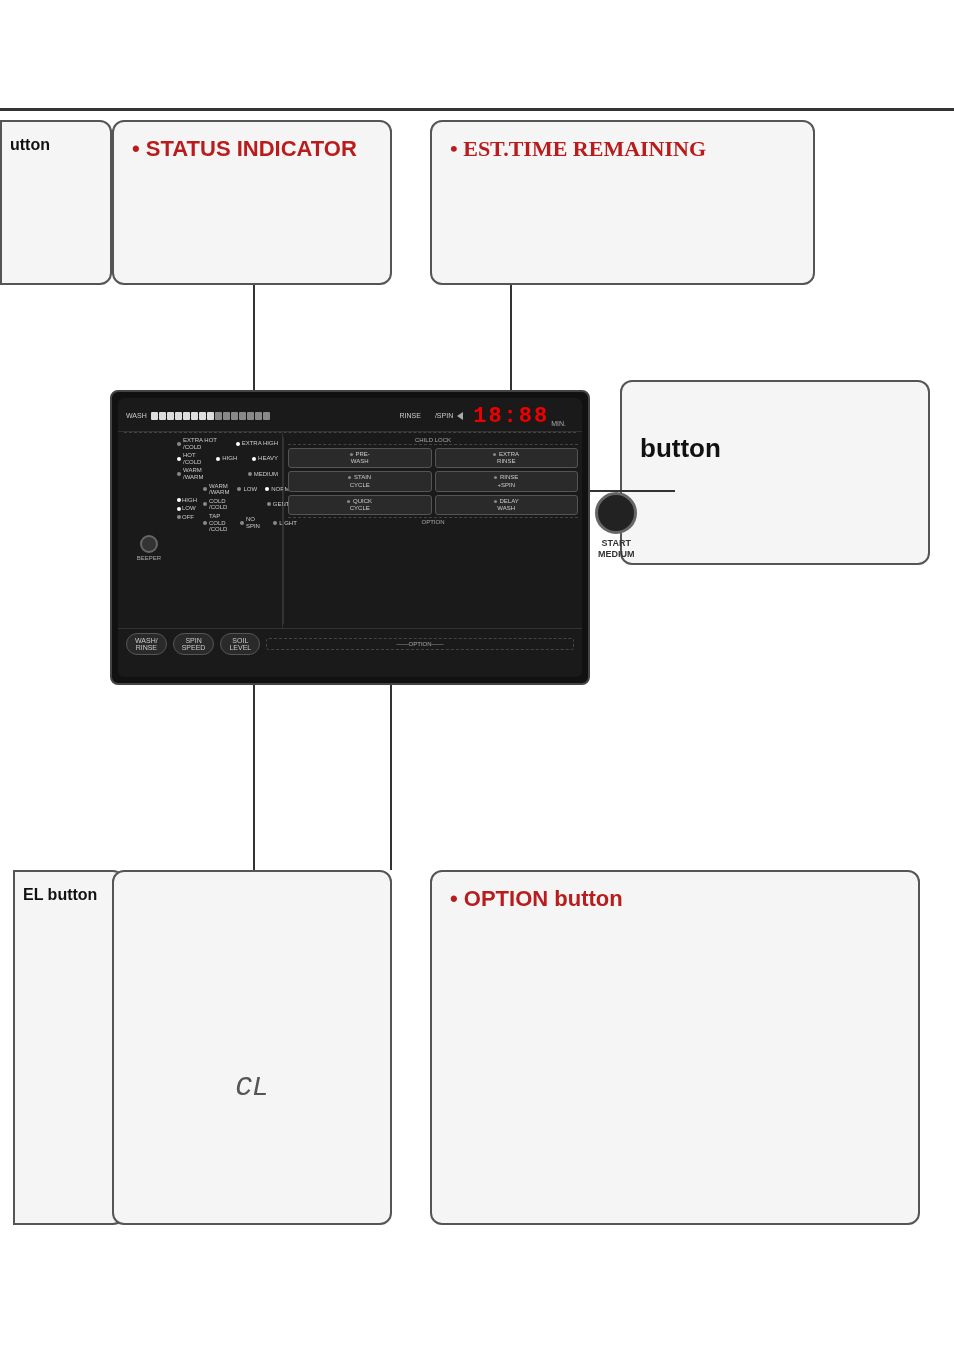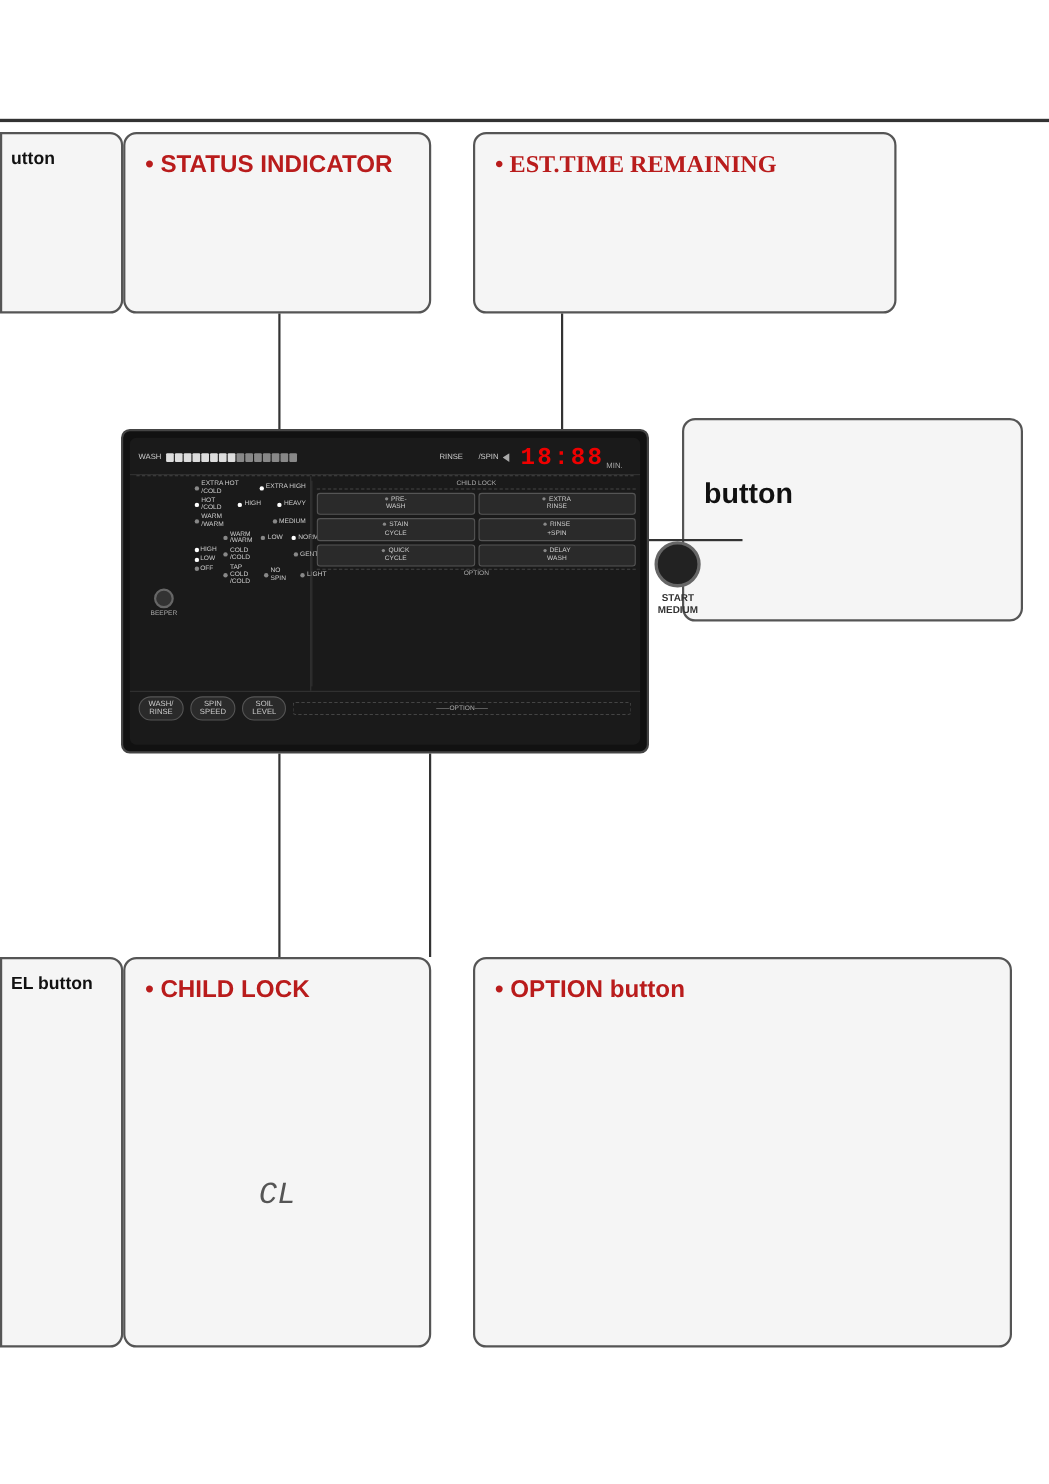--- a/index.html
+++ b/index.html
@@ -67,21 +67,21 @@
     .option-button-box {
       top: 870px;
       left: 430px;
       width: 490px;
       height: 355px;
     }
 
     
     .el-button-box {
       top: 870px;
-      left: 0px;
+      left: 13px;
       width: 112px;
       height: 355px;
       border-radius: 0 12px 12px 0;
     }
 
     
     .utton-box {
       top: 120px;
       left: 0px;
       width: 112px;
@@ -354,21 +354,20 @@
     <br>
     <span>button</span>
   </div>
 </div>
 
 <div class="panel-box el-button-box">
   <div class="partial-text">EL button</div>
 </div>
 
 <div class="panel-box child-lock-box">
-  <div class="panel-header">• CHILD LOCK</div>
   <div class="cl-display">CL</div>
 </div>
 
 <div class="panel-box option-button-box">
   <div class="panel-header">• OPTION button</div>
 </div>
 
 <div class="line-v" style="top: 285px; left: 253px; width: 2px; height: 108px;"></div>
 
 <div class="line-v" style="top: 285px; left: 510px; width: 2px; height: 108px;"></div>

